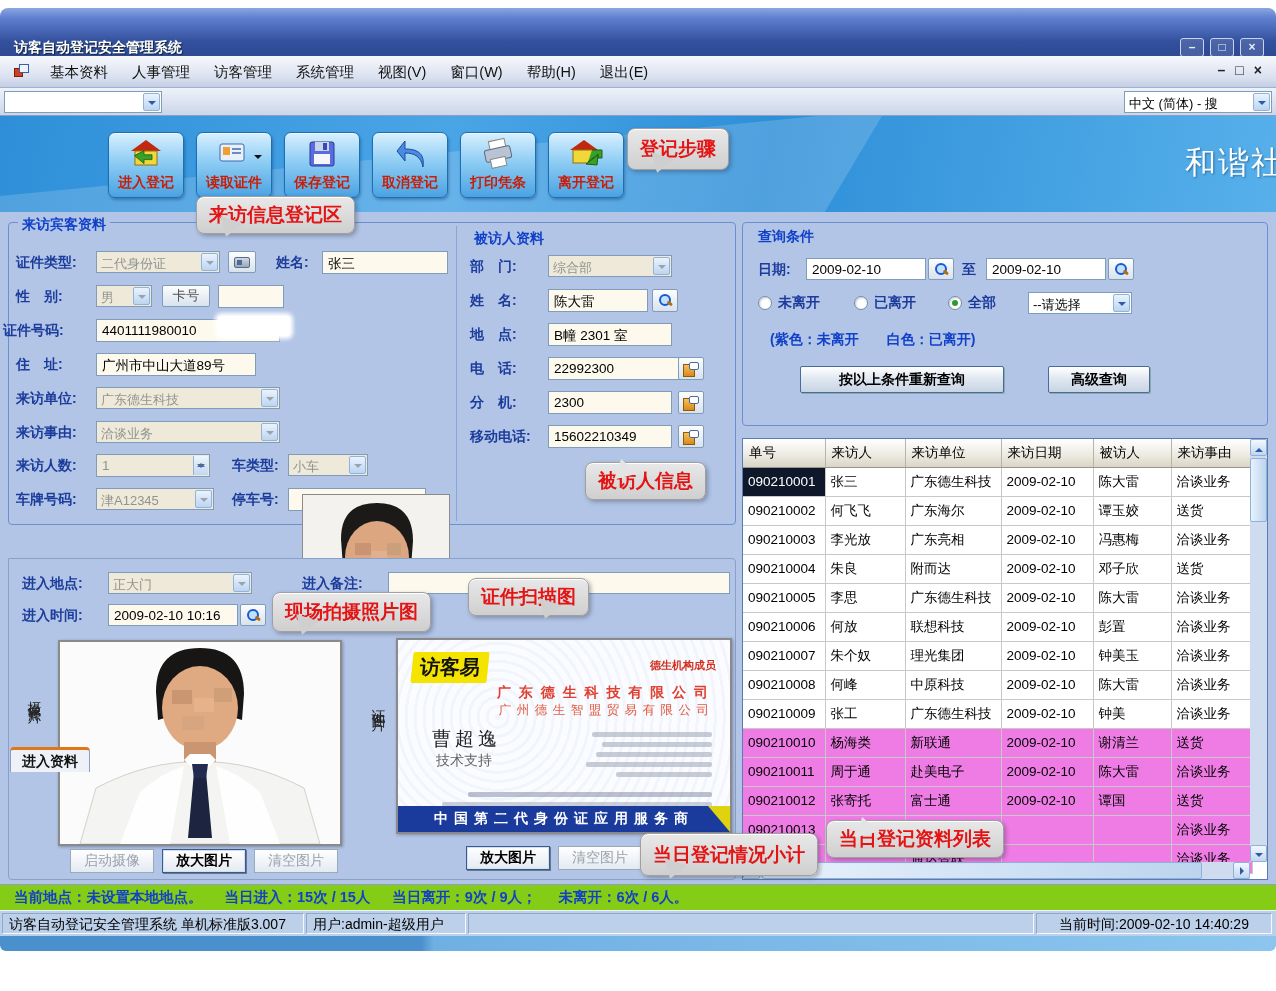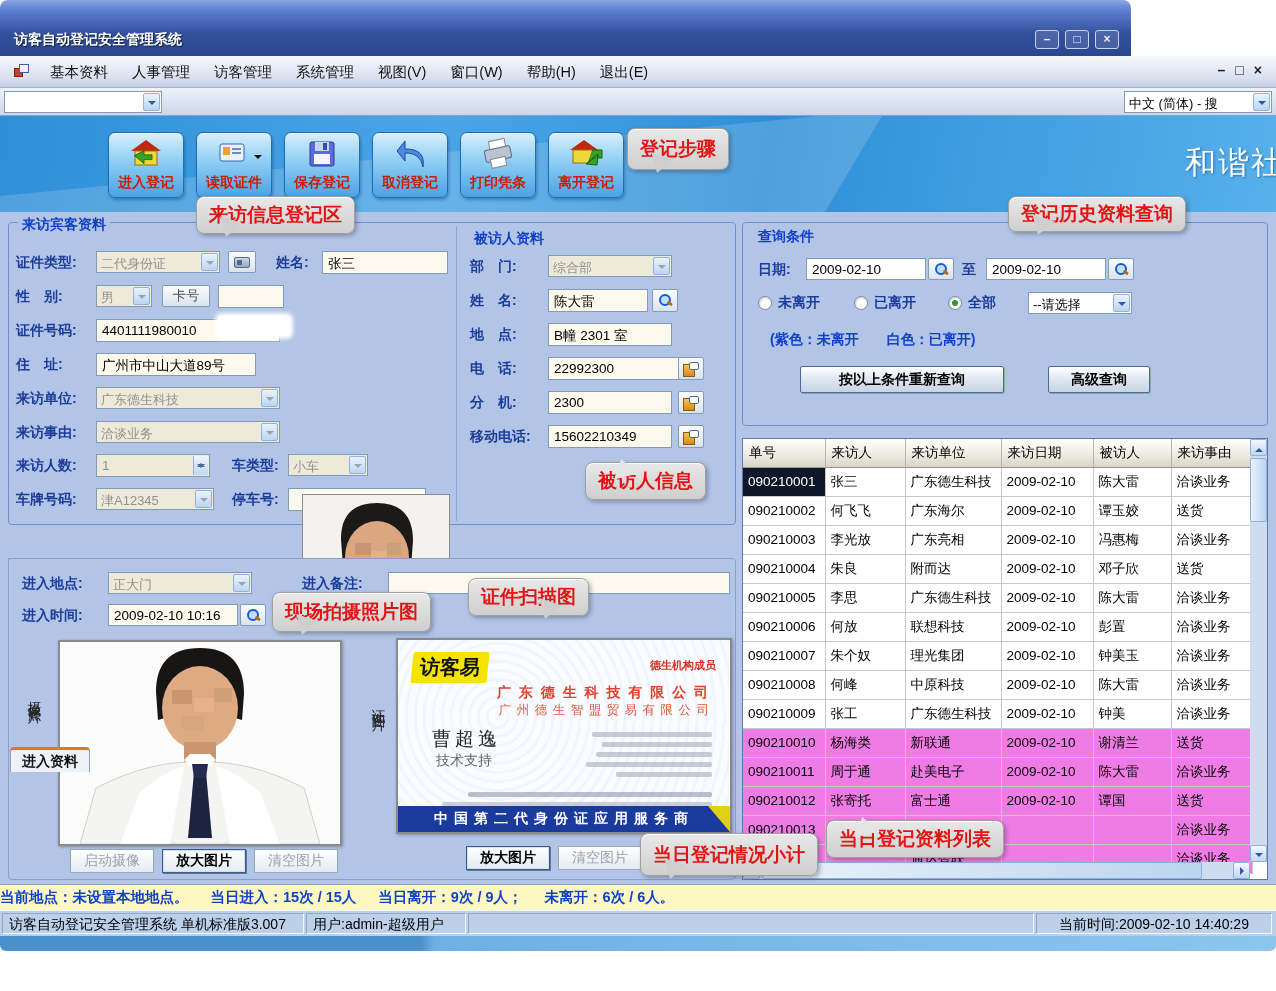--- a/index.html
+++ b/index.html
@@ -1,20 +1,20 @@
 <!DOCTYPE html>
 <html><head>
 <meta charset="utf-8">
 <style>
   * { margin:0; padding:0; box-sizing:border-box; }
   html,body { width:1276px; height:991px; background:#fff; font-family:"Liberation Sans","DejaVu Sans",sans-serif; overflow:hidden; }
   #stage { position:relative; width:1276px; height:991px; background:#fff; }
 
   
-  .titlebar { position:absolute; left:0; top:0; width:1131px; height:56px;
+  .titlebar { position:absolute; left:0; top:8px; width:1276px; height:56px;
     background:linear-gradient(#8aa6e0 0%, #5f7fd0 18%, #33509c 60%, #2a4690 100%);
     border-radius:8px 8px 0 0; }
   .titlebar .title { position:absolute; left:14px; top:31px; color:#fff; font-size:14px; font-weight:bold; text-shadow:1px 1px 1px #123; }
   .win-ctrls { position:absolute; right:12px; top:30px; display:flex; gap:6px; }
   .win-ctrl { width:24px; height:19px; border:1px solid #c8d4ee; border-radius:3px; background:rgba(255,255,255,.12);
     color:#e8eefb; font-size:12px; line-height:16px; text-align:center; font-weight:bold; }
 
   
   .menubar { position:absolute; left:0; top:56px; width:1276px; height:32px;
     background:linear-gradient(#f6f8fc, #d9e0ef 70%, #c3cde4); border-bottom:1px solid #9fb0d0; }
@@ -127,21 +127,21 @@
 
   
   .callout { position:absolute; background:linear-gradient(#e8e8e8,#cfcfcf); border:1px solid #a0a0a0; border-radius:8px;
     box-shadow:2px 2px 4px rgba(40,40,60,.35), inset 0 1px 0 #fff; display:flex; align-items:center; justify-content:flex-start;
     font-size:19px; font-weight:bold; color:#e41414; z-index:9; white-space:nowrap; padding:0 12px; }
   .callout .tail { position:absolute; width:0; height:0; }
   .tail-bl { left:18px; bottom:-16px; border:12px solid transparent; border-top:18px solid #cfcfcf; transform:rotate(18deg); }
   .tail-tl { left:24px; top:-16px; border:12px solid transparent; border-bottom:18px solid #e4e4e4; transform:rotate(-14deg); }
 
   
-  .summary { position:absolute; left:0; top:884px; width:1276px; height:26px; background:#fef9c3; border-top:1px solid #8aa0c6; font-size:14.5px; font-weight:bold; color:#1141c8; display:flex; align-items:center; padding-left:0; gap:22px; white-space:nowrap; }
+  .summary { position:absolute; left:0; top:884px; width:1276px; height:26px; background:#84cc16; border-top:1px solid #8aa0c6; font-size:14.5px; font-weight:bold; color:#1141c8; display:flex; align-items:center; padding-left:14px; gap:22px; white-space:nowrap; }
   .statusbar { position:absolute; left:0; top:910px; width:1276px; height:26px; background:#bdd0ea; border-top:1px solid #eef4fc; font-size:14px; color:#000; }
   .sb-panel { position:absolute; top:2px; height:21px; border:1px solid; border-color:#93a8c8 #f4f8fe #f4f8fe #93a8c8; padding:2px 6px; white-space:nowrap; overflow:hidden; }
   .bottomstrip { position:absolute; left:0; top:936px; width:1276px; height:15px; background:linear-gradient(90deg,#4a90cc 0%, #4a90cc 33%, #6fb0e4 34%, #8cc6ee 100%); border-radius:0 0 6px 6px; }
 
   
   .portrait-sm { position:absolute; left:302px; top:282px; width:148px; height:166px; border:1px solid #8a8a8a; background:#fff; overflow:hidden; }
 </style>
 </head>
 <body>
 
@@ -280,21 +280,21 @@
       <span class="cval">男</span>
         <span class="cmb-btn dis"></span>
     </div>
     <div class="sq-btn" style="left:162px; top:73px; width:48px; height:22px; font-size:13.5px; color:#555;">
         <span>卡号</span>
       </div>
     <div class="field" style="left:218px; top:73px; width:66px;">
         <span class="fval"></span>
       </div>
 
-    <div class="flabel" style="left:16px; top:110px;text-align:right;">证件号码:</div>
+    <div class="flabel" style="left:3px; top:110px;text-align:right;">证件号码:</div>
     <div class="field" style="left:96px; top:107px; width:184px;">
         <span class="fval">4401111980010</span>
       </div>
     <div class="blurpatch" style="left:218px; top:104px; width:72px; height:20px;"></div>
 
     <div class="flabel" style="left:16px; top:144px;">住　址:</div>
     <div class="field" style="left:96px; top:141px; width:160px;">
         <span class="fval">广州市中山大道89号</span>
       </div>
 
@@ -644,24 +644,20 @@
   </div>
 
   <div class="callout" style="left:627px; top:128px; height:42px;">
       <span>登记步骤</span>
       <span class="tail tail-bl"></span>
     </div>
   <div class="callout" style="left:196px; top:196px; height:38px;">
       <span>来访信息登记区</span>
       <span class="tail tail-bl"></span>
     </div>
-  <div class="callout" style="left:1008px; top:196px; height:36px;">
-      <span>登记历史资料查询</span>
-      <span class="tail tail-bl"></span>
-    </div>
   <div class="callout" style="left:585px; top:462px; height:38px;">
       <span>被访人信息</span>
       <span class="tail tail-tl"></span>
     </div>
   <div class="callout" style="left:272px; top:592px; height:40px;">
       <span>现场拍摄照片图</span>
       <span class="tail tail-bl"></span>
     </div>
   <div class="callout" style="left:468px; top:578px; height:38px;">
       <span>证件扫描图</span>

